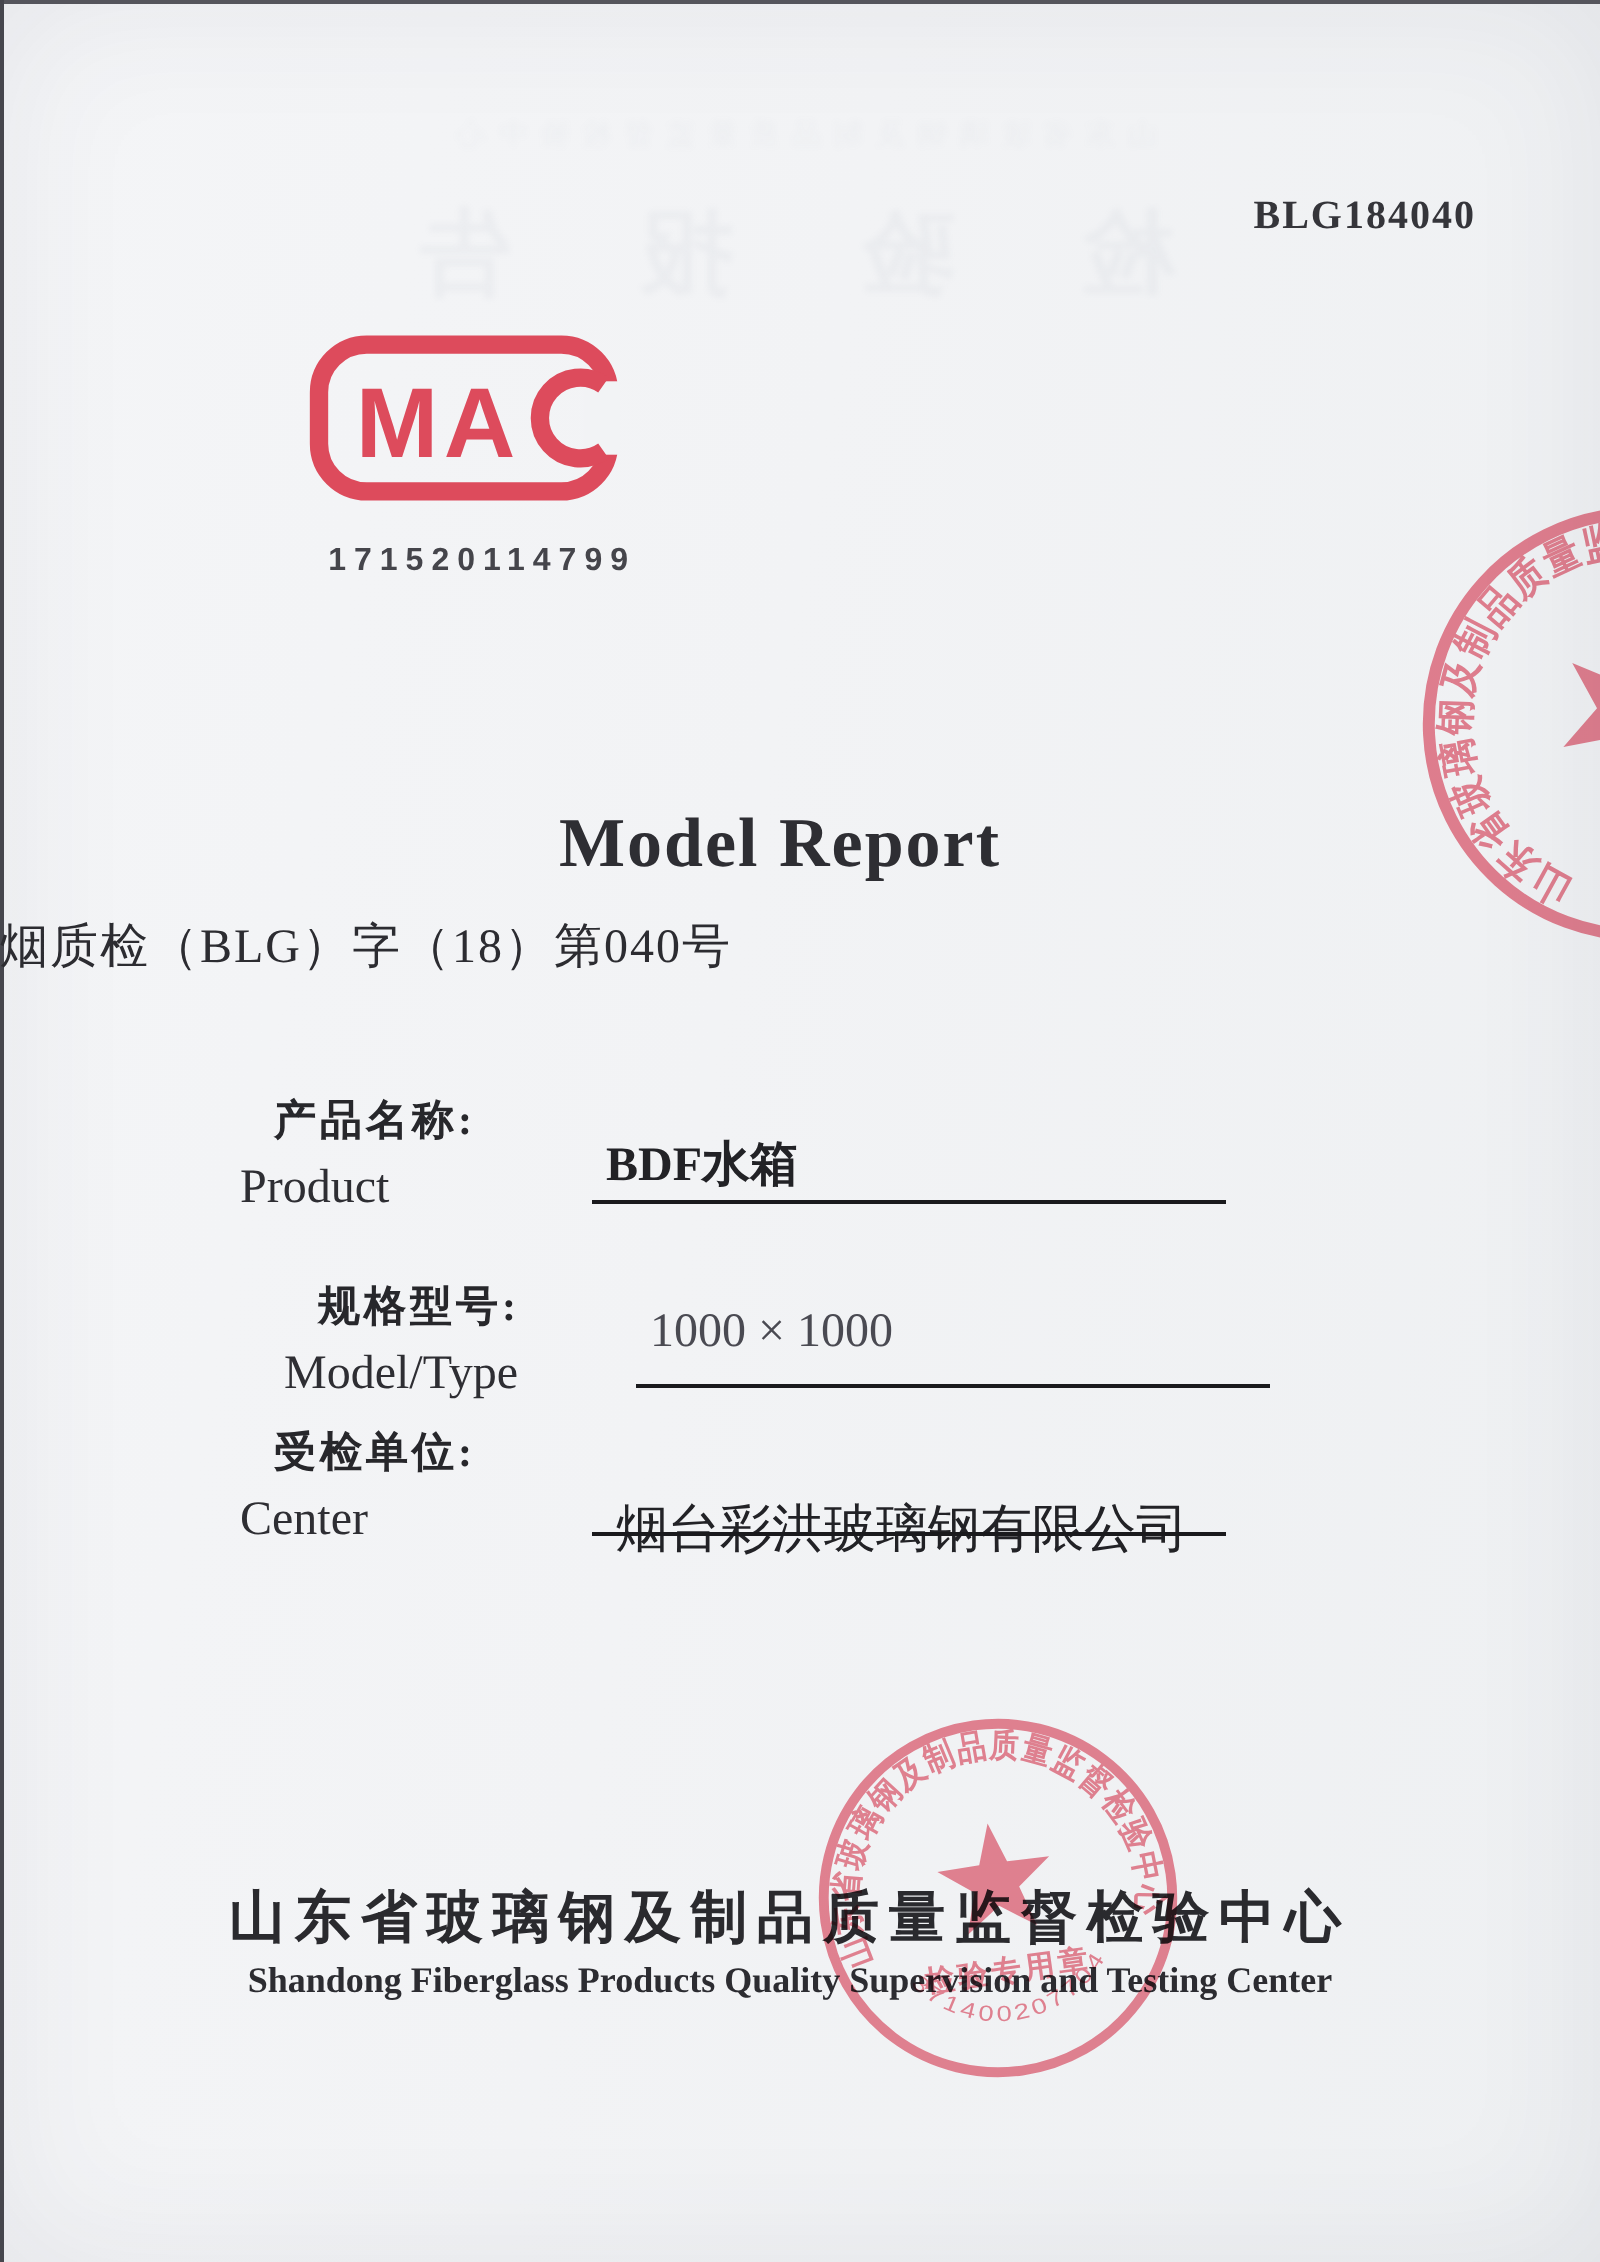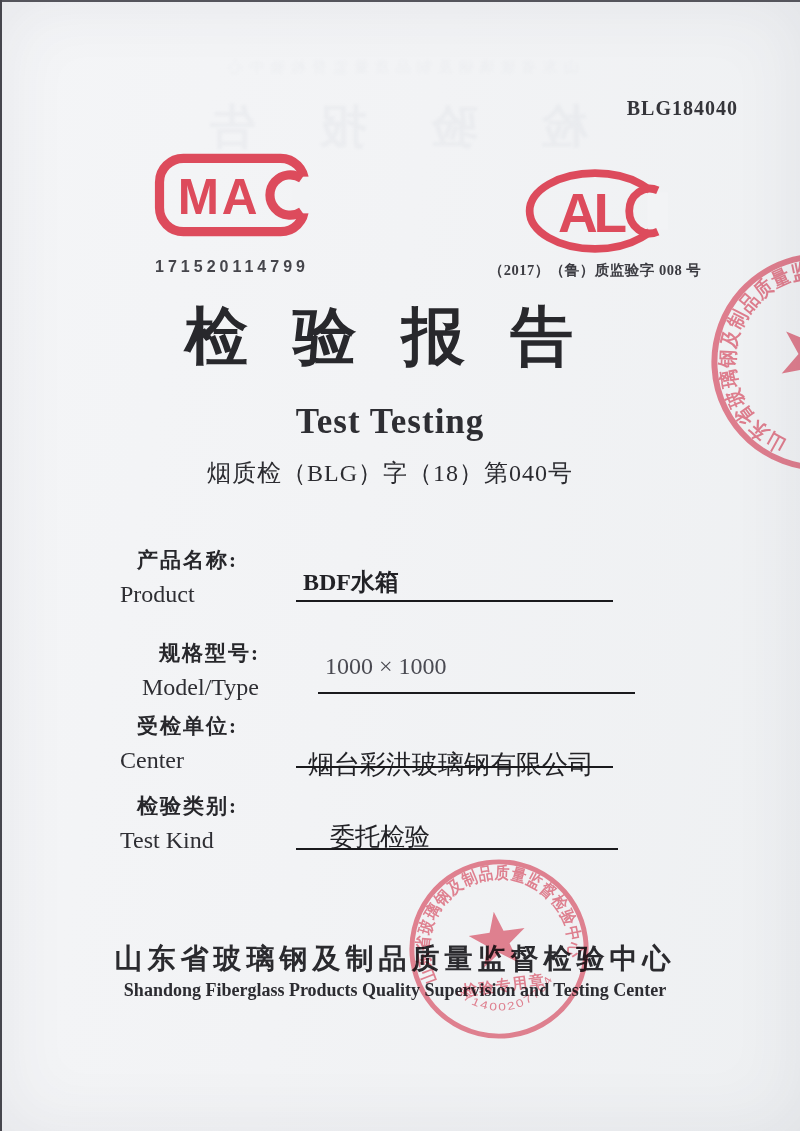--- a/index.html
+++ b/index.html
@@ -17,34 +17,34 @@
   .vignette{position:absolute;inset:0;box-shadow:inset 0 0 70px rgba(60,70,90,.08);pointer-events:none;}
   .edge-top{position:absolute;top:0;left:0;right:0;height:2px;background:#55555c;}
   .edge-left{position:absolute;top:0;left:0;bottom:0;width:2px;background:#46464d;}
 
   .bleed{position:absolute;color:#8d96a8;transform:scaleX(-1);filter:blur(1.6px);pointer-events:none;white-space:nowrap;}
   .bleed-1{top:96px;left:170px;width:430px;font-size:46px;font-weight:bold;letter-spacing:26px;opacity:.07;font-family:"Liberation Sans",sans-serif;text-align:center;}
   .bleed-2{top:58px;left:150px;width:500px;font-size:15px;letter-spacing:6px;opacity:.06;text-align:center;}
 
   .report-no{position:absolute;top:97px;right:62px;font-size:20px;font-weight:bold;letter-spacing:1px;color:#35353a;}
 
-  .cma{position:absolute;left:146px;top:152px;width:172px;text-align:center;}
+  .cma{position:absolute;left:146px;top:166px;width:172px;text-align:right;}
   .cma svg{width:156px;height:86px;display:block;margin:0 auto;}
   .cma-num{margin-top:20px;font-family:"Liberation Sans",sans-serif;font-size:16px;font-weight:bold;letter-spacing:4px;color:#45454b;white-space:nowrap;}
 
   .cal{position:absolute;left:486px;top:168px;width:218px;text-align:center;}
   .cal svg{width:150px;height:86px;display:block;margin:0 auto;}
   .cal-license{margin-top:7px;font-size:14.5px;font-weight:bold;color:#3c3c42;white-space:nowrap;letter-spacing:.5px;}
 
   .title-cn{position:absolute;top:294px;left:0;width:772px;margin:0;text-align:center;
     font-family:"Liberation Sans",sans-serif;font-size:63px;font-weight:900;
     letter-spacing:14px;color:#28282c;}
   .title-en{position:absolute;top:402px;left:0;width:780px;margin:0;text-align:center;
     font-size:35px;font-weight:bold;letter-spacing:1px;color:#2e2e33;}
-  .doc-no{position:absolute;top:457px;left:0;width:780px;text-align:center;font-size:24px;color:#2c2c31;letter-spacing:1px;}
+  .doc-no{position:absolute;top:457px;left:0;width:780px;text-align:left;font-size:24px;color:#2c2c31;letter-spacing:1px;}
 
   .field-row{position:absolute;left:0;width:100%;height:62px;}
   .fr-label-cn{position:absolute;left:137px;top:0;font-size:21px;font-weight:bold;letter-spacing:2px;color:#27272b;}
   .fr-label-en{position:absolute;left:120px;top:35px;font-size:24px;color:#2e2e33;}
   .fr-line{position:absolute;left:296px;top:54px;width:317px;height:2px;background:#1a1a1d;}
   .fr-value{position:absolute;left:303px;white-space:nowrap;color:#222226;}
   .r1{top:546px;}
   .r1 .fr-value{top:20px;font-size:24px;font-weight:bold;}
   .r2{top:639px;margin-left:22px;}
   .r2 .fr-line{top:53px;}
@@ -86,56 +86,40 @@
   <div class="cma">
     <svg viewBox="0 0 170 92">
       <rect x="6" y="6" width="158" height="80" rx="26" fill="none" stroke="var(--accent-red)" stroke-width="10"></rect>
       <rect x="150" y="26" width="20" height="40" fill="var(--paper)"></rect>
       <path d="M 161,28 A 22,22 0 1 0 161,64" fill="none" stroke="var(--accent-red)" stroke-width="10"></path>
       <text class="mark-letters" x="26" y="67" font-size="54" letter-spacing="3">MA</text>
     </svg>
     <div class="cma-num">171520114799</div>
   </div>
 
-  <div class="cal">
-    <svg viewBox="0 0 170 100">
-      <ellipse cx="85" cy="50" rx="76" ry="44" fill="none" stroke="var(--accent-red)" stroke-width="9"></ellipse>
-      <rect x="146" y="28" width="24" height="44" fill="var(--paper)"></rect>
-      <path d="M 158,26 A 24,26 0 1 0 158,74" fill="none" stroke="var(--accent-red)" stroke-width="9"></path>
-      <text class="mark-letters" x="42" y="74" font-size="64" letter-spacing="-5">AL</text>
-    </svg>
-    <div class="cal-license">（2017）（鲁）质监验字 008 号</div>
-  </div>
 
-  <h1 class="title-cn">检 验 报 告</h1>
-  <h2 class="title-en">Test Testing</h2>
+  <h2 class="title-en">Model Report</h2>
   <div class="doc-no">烟质检（BLG）字（18）第040号</div>
 
   <div class="field-row r1">
     <div class="fr-label-cn">产品名称:</div>
     <div class="fr-label-en">Product</div>
     <div class="fr-value">BDF水箱</div>
     <div class="fr-line"></div>
   </div>
   <div class="field-row r2">
     <div class="fr-label-cn">规格型号:</div>
     <div class="fr-label-en">Model/Type</div>
     <div class="fr-value">1000 × 1000</div>
     <div class="fr-line"></div>
   </div>
   <div class="field-row r3">
     <div class="fr-label-cn">受检单位:</div>
     <div class="fr-label-en">Center</div>
     <div class="fr-value">烟台彩洪玻璃钢有限公司</div>
-    <div class="fr-line"></div>
-  </div>
-  <div class="field-row r4">
-    <div class="fr-label-cn">检验类别:</div>
-    <div class="fr-label-en">Test Kind</div>
-    <div class="fr-value">委托检验</div>
     <div class="fr-line"></div>
   </div>
 
   <div class="org-cn">山东省玻璃钢及制品质量监督检验中心</div>
   <div class="org-en">Shandong Fiberglass Products Quality Supervision and Testing Center</div>
 
   <svg class="stamp stamp-bottom" viewBox="0 0 200 200">
     <defs>
       <path id="ringA" d="M 33,123 A 71,71 0 1 1 167,123" fill="none"></path>
       <path id="numA" d="M 48,134 A 62,62 0 0 0 152,134" fill="none"></path>

